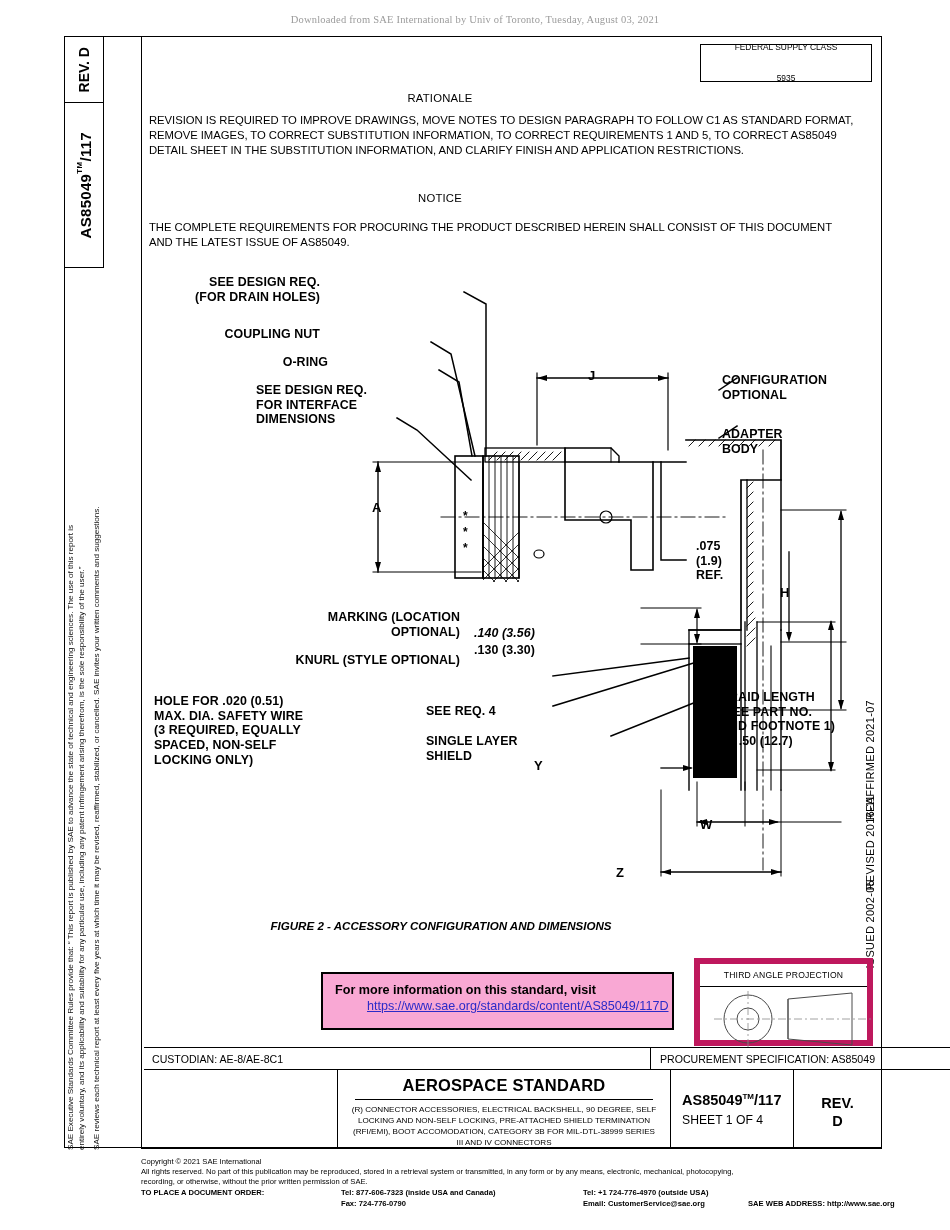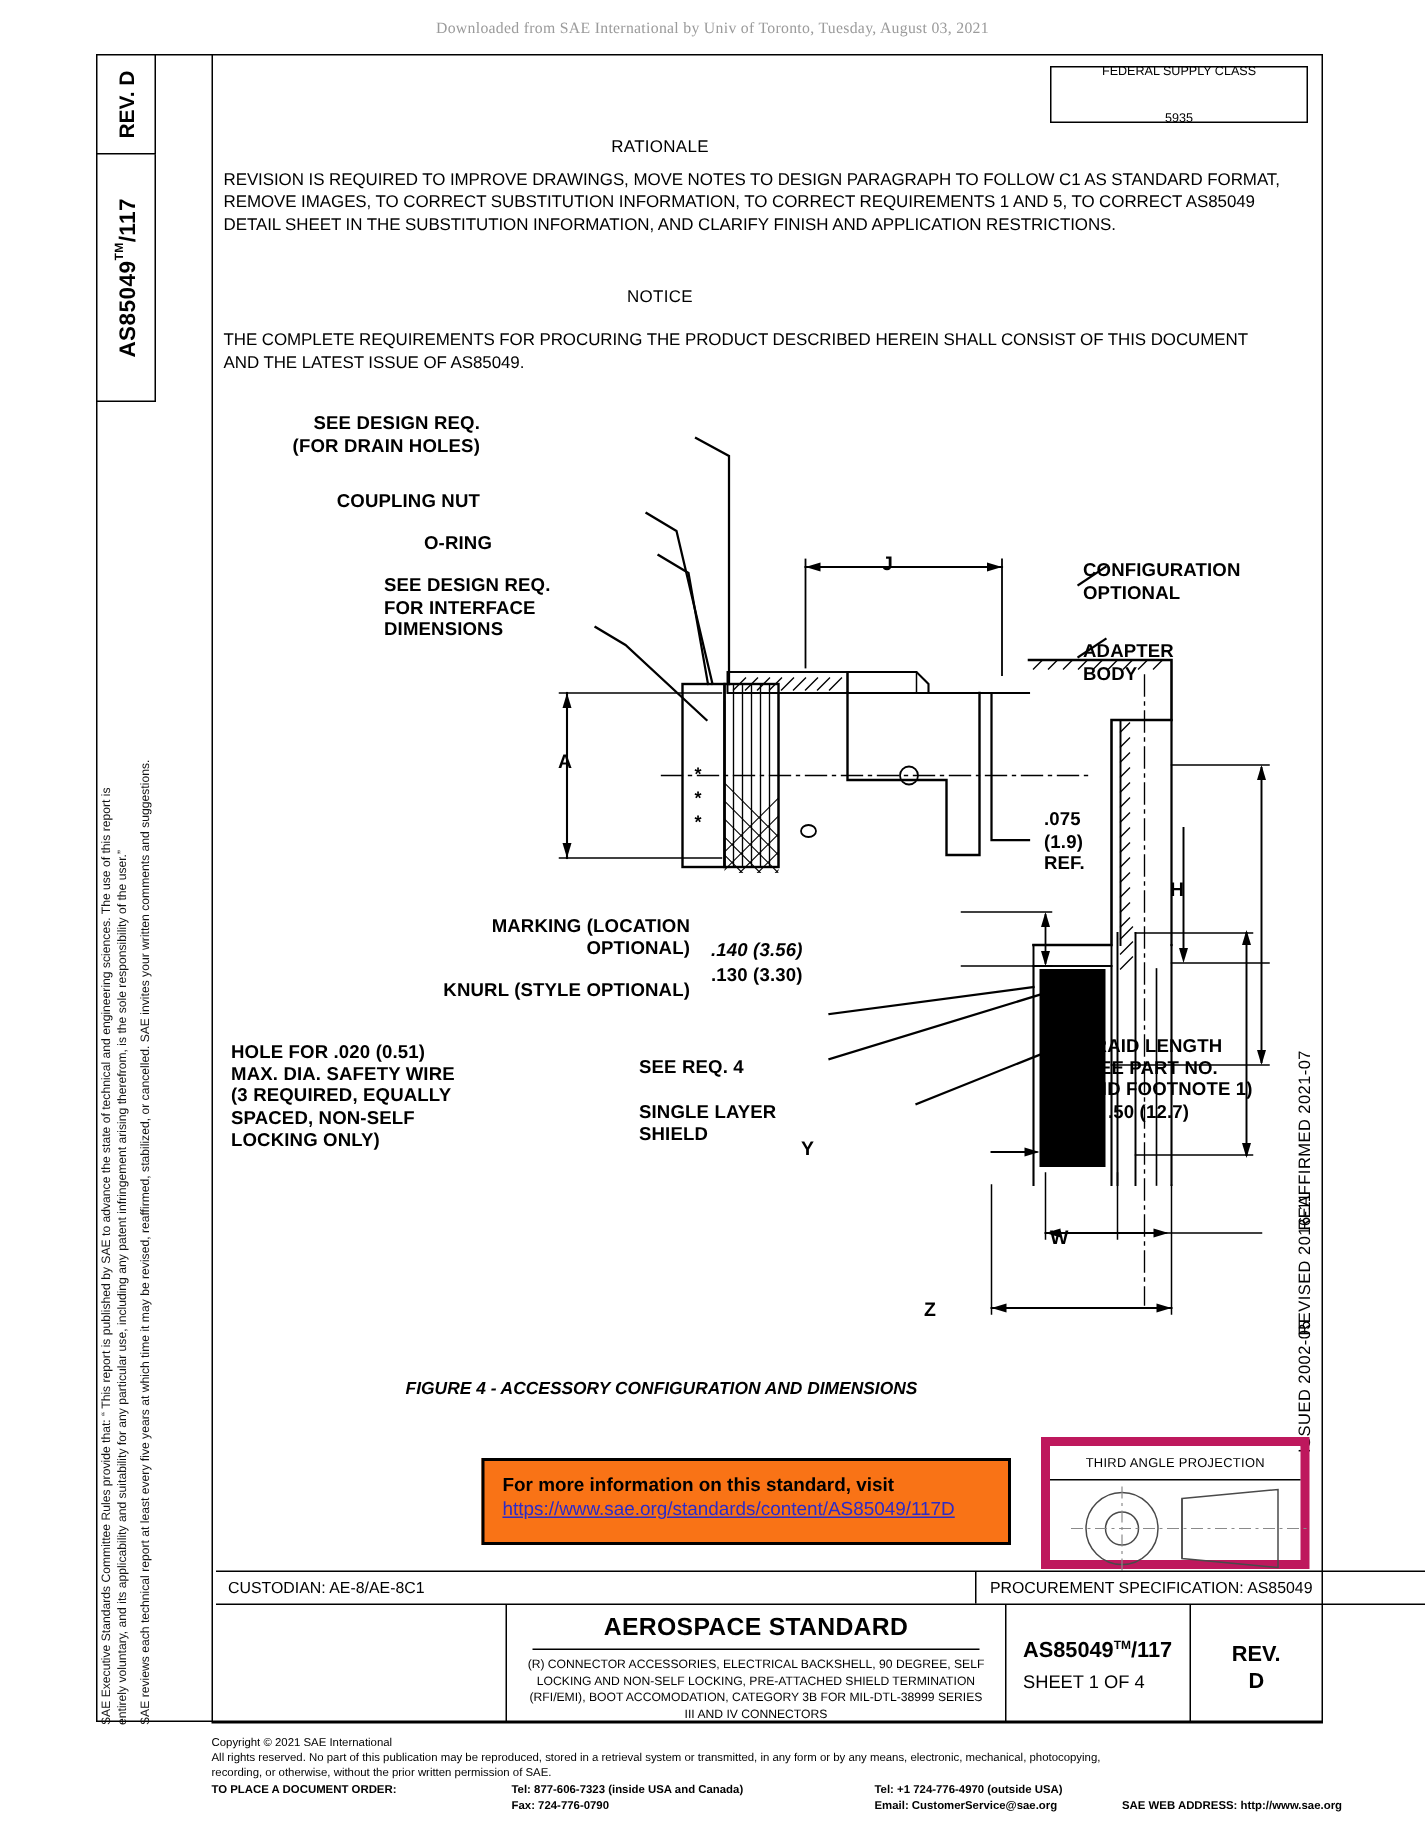--- a/index.html
+++ b/index.html
@@ -30,23 +30,23 @@
   
   .ctr-head{text-align:center;font-size:11.3px;letter-spacing:.2px;}
   .para{font-size:11.3px;line-height:1.32;letter-spacing:-.05px;}
   
   .dlabel{font-weight:bold;font-size:12.4px;line-height:1.18;letter-spacing:.1px;white-space:pre-line;}
   .dlabel.r{text-align:right;}
   .dim{font-weight:bold;font-size:13px;}
   
   #fig-cap{position:absolute;left:141px;top:919px;width:600px;text-align:center;font-weight:bold;font-style:italic;font-size:11.6px;}
   
-  #info-box{position:absolute;left:321px;top:972px;width:353px;height:58px;border:2.4px solid #000;background:#f97316;box-sizing:border-box;padding:9px 0 0 12px;}
+  #info-box{position:absolute;left:321px;top:972px;width:353px;height:58px;border:2.4px solid #000;background:#f9a8d4;box-sizing:border-box;padding:9px 0 0 12px;}
   #info-box .l1{font-weight:bold;font-size:12.6px;}
-  #info-box .l2{font-size:12.6px;color:#2b2bc8;text-decoration:underline;margin-top:2px;}
+  #info-box .l2{font-size:12.6px;color:#2b2bc8;text-decoration:underline;margin-top:2px;margin-left:32px;}
   
   #tap-box{position:absolute;left:694px;top:958px;width:179px;height:88px;border:6px solid #be185d;box-sizing:border-box;}
   #tap-title{height:22px;border-bottom:1px solid #000;display:flex;align-items:center;justify-content:center;font-size:8.6px;letter-spacing:.2px;}
   
   #cust-row{position:absolute;left:144px;top:1047px;width:843px;height:23px;border-top:1.6px solid #000;border-bottom:1.6px solid #000;box-sizing:border-box;}
   #cust-row .cell{position:absolute;top:0;height:21px;display:flex;align-items:center;font-size:10.6px;}
   #cust-div{position:absolute;left:506px;top:0;width:0;height:21px;border-left:1.6px solid #000;}
   #title-row{position:absolute;left:141px;top:1070px;width:741px;height:78px;box-sizing:border-box;}
   .tdiv{position:absolute;top:0;height:78px;border-left:1.6px solid #000;}
   #as-name{font-weight:bold;font-size:16.5px;text-align:center;letter-spacing:.2px;}
@@ -265,21 +265,21 @@
 <div class="abs dlabel" style="left:426px;top:734px;width:120px;">SINGLE LAYER
 SHIELD</div>
 <div class="abs dim" style="left:534px;top:758px;">Y</div>
 <div class="abs dlabel" style="left:720px;top:690px;width:150px;">BRAID LENGTH
 (SEE PART NO.
 AND FOOTNOTE 1)
 +/- .50 (12.7)</div>
 <div class="abs dim" style="left:700px;top:817px;">W</div>
 <div class="abs dim" style="left:616px;top:865px;">Z</div>
 
-<div id="fig-cap">FIGURE 4 - ACCESSORY CONFIGURATION AND DIMENSIONS</div>
+<div id="fig-cap">FIGURE 2 - ACCESSORY CONFIGURATION AND DIMENSIONS</div>
 
 <div id="info-box">
   <div class="l1">For more information on this standard, visit</div>
   <a class="l2" href="#" style="display:block;color:#2b2bc8;">https://www.sae.org/standards/content/AS85049/117D</a>
 </div>
 
 <div id="tap-box">
   <div id="tap-title">THIRD ANGLE PROJECTION</div>
   <svg width="177" height="64" viewBox="0 0 177 64">
     <g fill="none" stroke="#4a4a4a" stroke-width="1">

